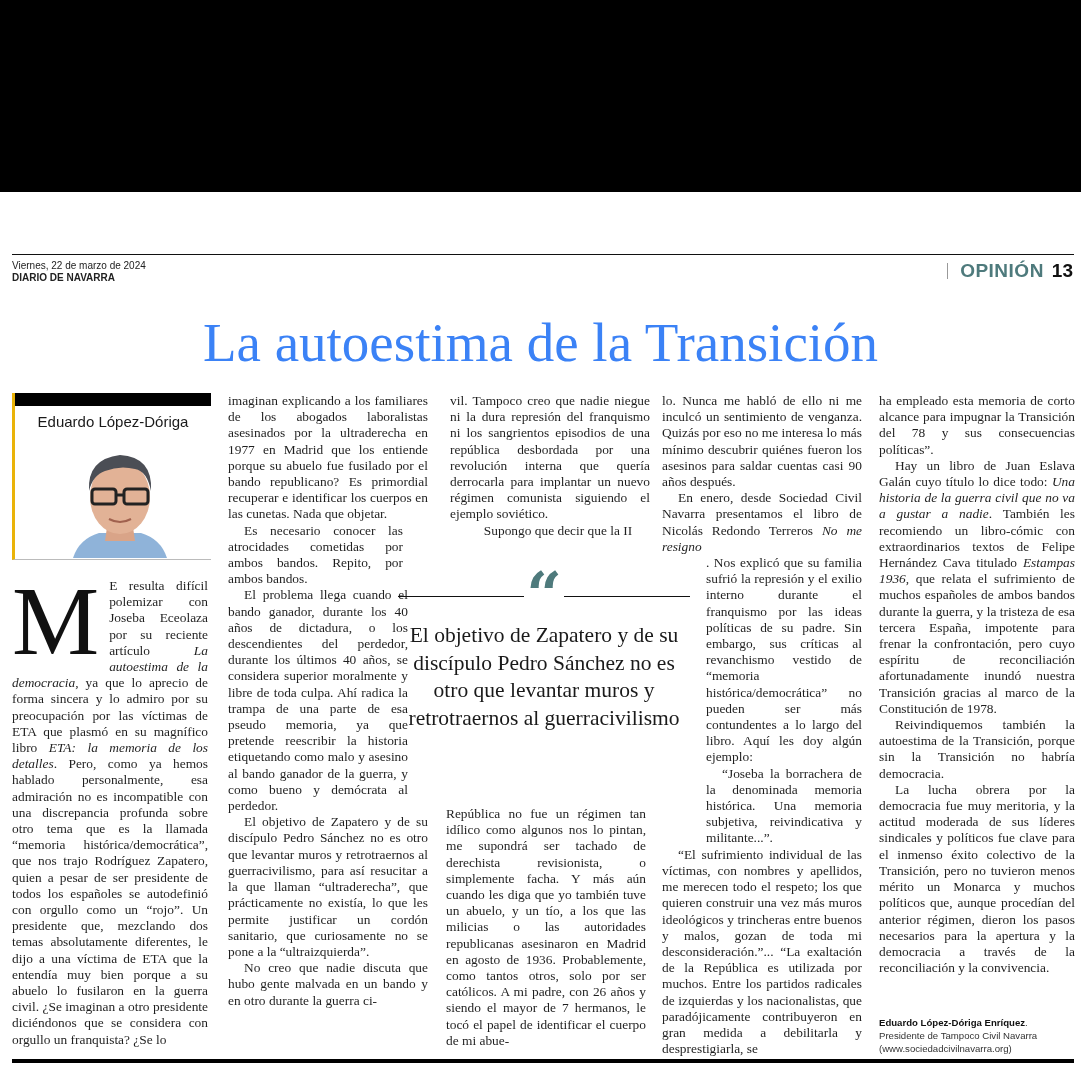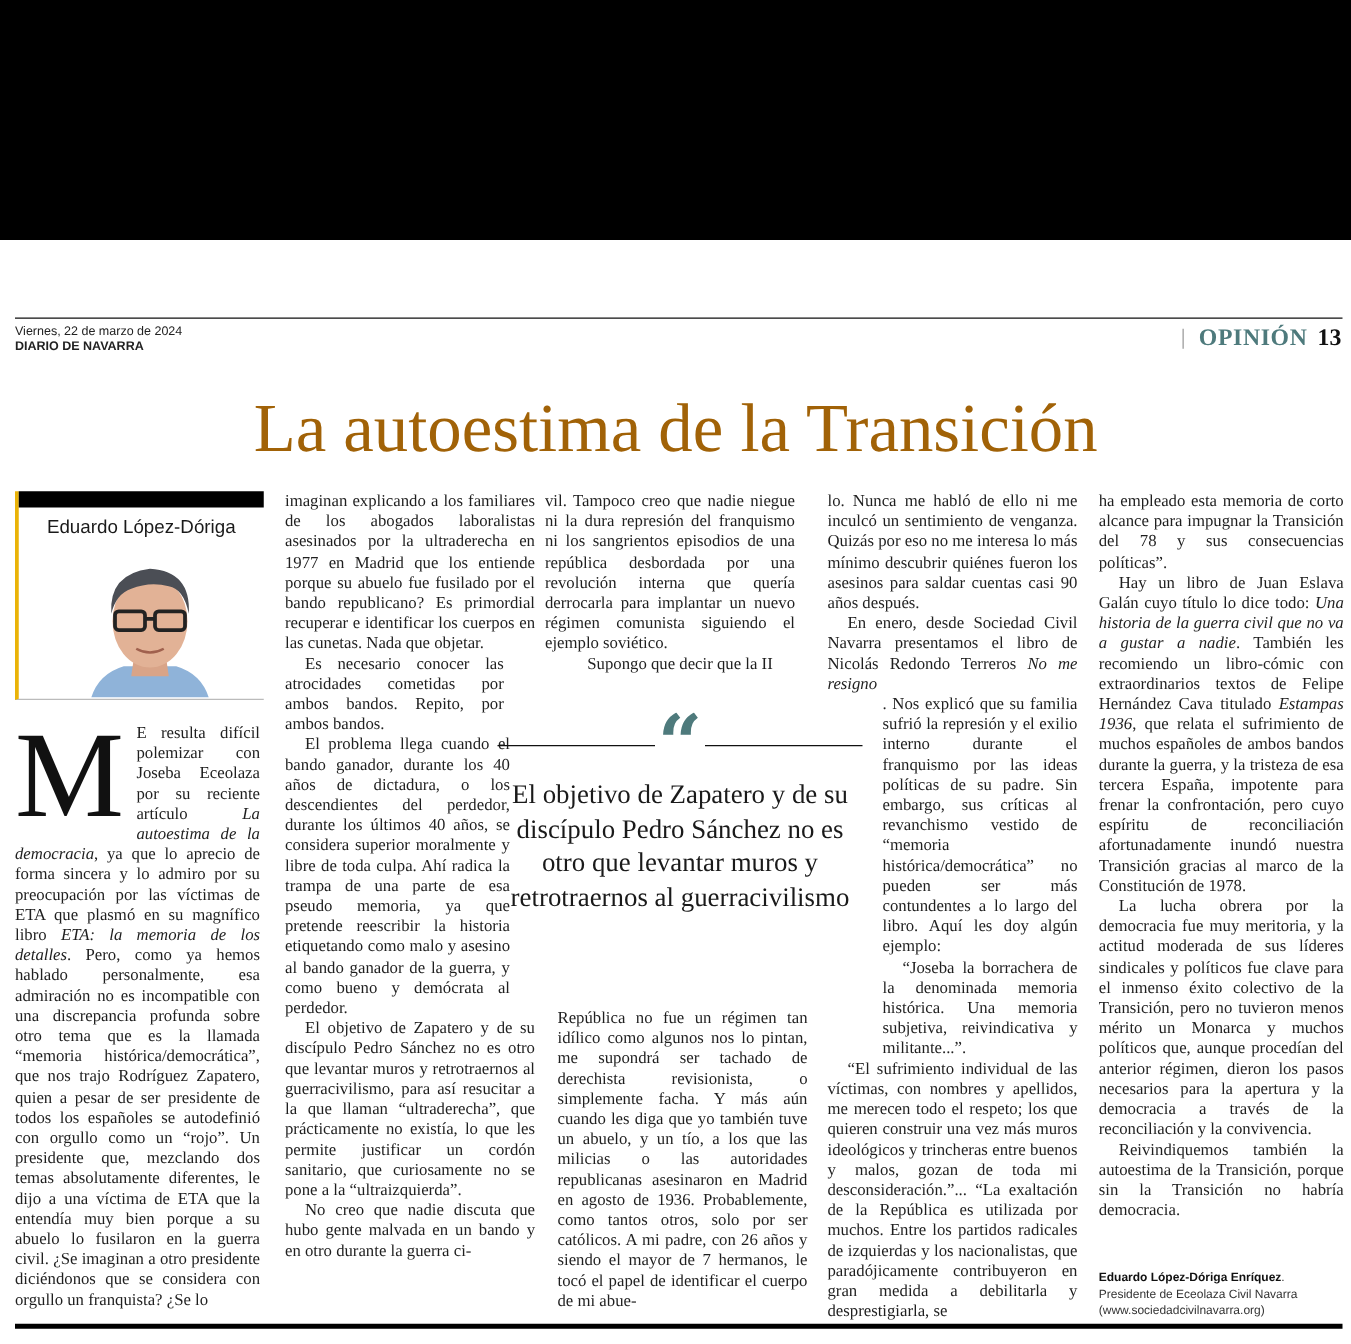--- a/index.html
+++ b/index.html
@@ -5,40 +5,40 @@
   html, body { margin: 0; padding: 0; }
   body {
     width: 1081px; height: 1075px; position: relative; overflow: hidden;
     background: #ffffff; color: #1e1e1e;
     font-family: "DejaVu Serif", serif;
   }
   .topband { position: absolute; left: 0; top: 0; width: 1081px; height: 192px; background: #000; }
   .header-rule { position: absolute; left: 12px; top: 254px; width: 1062px; height: 1px; background: #111; }
   .meta { position: absolute; left: 12px; top: 260px; font-family: "Liberation Sans", sans-serif; font-size: 10px; line-height: 12px; color: #222; }
   .meta .paper { font-weight: bold; }
-  .section { position: absolute; right: 8px; top: 260px; font-family: Liberation Serif, serif; font-weight: bold; font-size: 19px; display: flex; align-items: center; gap: 8px; }
+  .section { position: absolute; right: 8px; top: 260px; font-family: Liberation Sans, sans-serif; font-weight: bold; font-size: 19px; display: flex; align-items: center; gap: 8px; }
   .section .bar { width: 1px; height: 16px; background: #999; margin-right: 4px; }
   .section .name { color: #4e7a7c; letter-spacing: 0.5px; }
   .section .page { color: #111; }
-  .headline { position: absolute; left: 0; width: 1081px; top: 308px; text-align: center; font-family: "Liberation Serif", serif; font-size: 55px; line-height: 70px; color: #a16207; margin: 0; font-weight: normal; }
+  .headline { position: absolute; left: 0; width: 1081px; top: 308px; text-align: center; font-family: "Liberation Serif", serif; font-size: 55px; line-height: 70px; color: #3b82f6; margin: 0; font-weight: normal; }
 
   .author-box { position: absolute; left: 12px; top: 393px; width: 196px; height: 166px; border-left: 3px solid #eab308; border-bottom: 1px solid #bbb; }
   .author-box .cap { height: 13px; background: #000; }
   .author-box .aname { font-family: "Liberation Sans", sans-serif; font-size: 15px; text-align: center; margin-top: 7px; color: #1a1a1a; }
   .portrait { position: absolute; left: 50px; top: 48px; width: 110px; height: 117px; }
 
   .col { position: absolute; font-family: "Liberation Serif", serif; font-size: 13.4px; line-height: 16.2px; text-align: justify; hyphens: manual; color: #1f1f1f; }
   .col p { margin: 0; text-indent: 16px; }
   .col p.noindent { text-indent: 0; }
   .col i { font-style: italic; }
   .dropcap { float: left; font-family: "Liberation Serif", serif; font-size: 98px; line-height: 78px; margin: 4px 10px 0 0; height: 82px; color: #111; }
 
   .c1 { left: 12px; top: 578px; width: 196px; }
   .c2 { left: 228px; top: 393px; width: 200px; }
-  .c3 { left: 436px; top: 393px; width: 200px; }
+  .c3 { left: 450px; top: 393px; width: 200px; }
   .c3b { left: 446px; top: 806px; width: 200px; }
   .c4 { left: 662px; top: 393px; width: 200px; }
   .c5 { left: 879px; top: 393px; width: 196px; }
 
   .pullquote { position: absolute; left: 398px; top: 570px; width: 292px; text-align: center; }
   .pullquote .line { position: absolute; left: 0; right: 0; top: 26px; height: 1px; background: #111; }
   .pullquote .mark { position: relative; display: inline-block; background: #fff; padding: 0 2px; color: #4e7a7c; font-family: "DejaVu Serif", serif; font-size: 62px; line-height: 50px; font-weight: bold; height: 40px; overflow: hidden; }
   .pullquote .qtext { font-family: "Liberation Serif", serif; font-size: 21.5px; line-height: 27.5px; color: #1a1a1a; margin-top: 8px; }
 
   .signature { position: absolute; left: 879px; top: 1016px; font-family: "Liberation Sans", sans-serif; font-size: 9.6px; line-height: 13px; color: #333; }
@@ -109,23 +109,23 @@
 <div class="col c4">
   <p class="noindent">lo. Nunca me habló de ello ni me inculcó un sentimiento de venganza. Quizás por eso no me interesa lo más mínimo descubrir quiénes fueron los asesinos para saldar cuentas casi 90 años después.</p>
   <p><span>En enero, desde Sociedad Civil Navarra presentamos el libro de Nicolás Redondo Terreros </span><i>No me resigno</i><span style="display:block;margin-left:44px;text-indent:0">. Nos explicó que su familia sufrió la represión y el exilio interno durante el franquismo por las ideas políticas de su padre. Sin embargo, sus críticas al revanchismo vestido de “memoria histórica/democrática” no pueden ser más contundentes a lo largo del libro. Aquí les doy algún ejemplo:</span></p>
   <p style="margin-left:44px">“Joseba la borrachera de la denominada memoria histórica. Una memoria subjetiva, reivindicativa y militante...”.</p>
   <p>“El sufrimiento individual de las víctimas, con nombres y apellidos, me merecen todo el respeto; los que quieren construir una vez más muros ideológicos y trincheras entre buenos y malos, gozan de toda mi desconsideración.”... “La exaltación de la República es utilizada por muchos. Entre los partidos radicales de izquierdas y los nacionalistas, que paradójicamente contribuyeron en gran medida a debilitarla y desprestigiarla, se</p>
 </div>
 
 <div class="col c5">
   <p class="noindent">ha empleado esta memoria de corto alcance para impugnar la Transición del 78 y sus consecuencias políticas”.</p>
   <p><span>Hay un libro de Juan Eslava Galán cuyo título lo dice todo: </span><i>Una historia de la guerra civil que no va a gustar a nadie</i><span>. También les recomiendo un libro-cómic con extraordinarios textos de Felipe Hernández Cava titulado </span><i>Estampas 1936</i><span>, que relata el sufrimiento de muchos españoles de ambos bandos durante la guerra, y la tristeza de esa tercera España, impotente para frenar la confrontación, pero cuyo espíritu de reconciliación afortunadamente inundó nuestra Transición gracias al marco de la Constitución de 1978.</span></p>
+  <p>Reivindiquemos también la autoestima de la Transición, porque sin la Transición no habría democracia.</p>
   <p>La lucha obrera por la democracia fue muy meritoria, y la actitud moderada de sus líderes sindicales y políticos fue clave para el inmenso éxito colectivo de la Transición, pero no tuvieron menos mérito un Monarca y muchos políticos que, aunque procedían del anterior régimen, dieron los pasos necesarios para la apertura y la democracia a través de la reconciliación y la convivencia.</p>
-  <p>Reivindiquemos también la autoestima de la Transición, porque sin la Transición no habría democracia.</p>
 </div>
 
 <div class="signature">
   <div><span class="sname">Eduardo López-Dóriga Enríquez</span>.</div>
-  <div>Presidente de Eceolaza Civil Navarra</div>
+  <div>Presidente de Tampoco Civil Navarra</div>
   <div>(www.sociedadcivilnavarra.org)</div>
 </div>
 
 <div class="bottom-rule"></div>
 
 </body></html>

